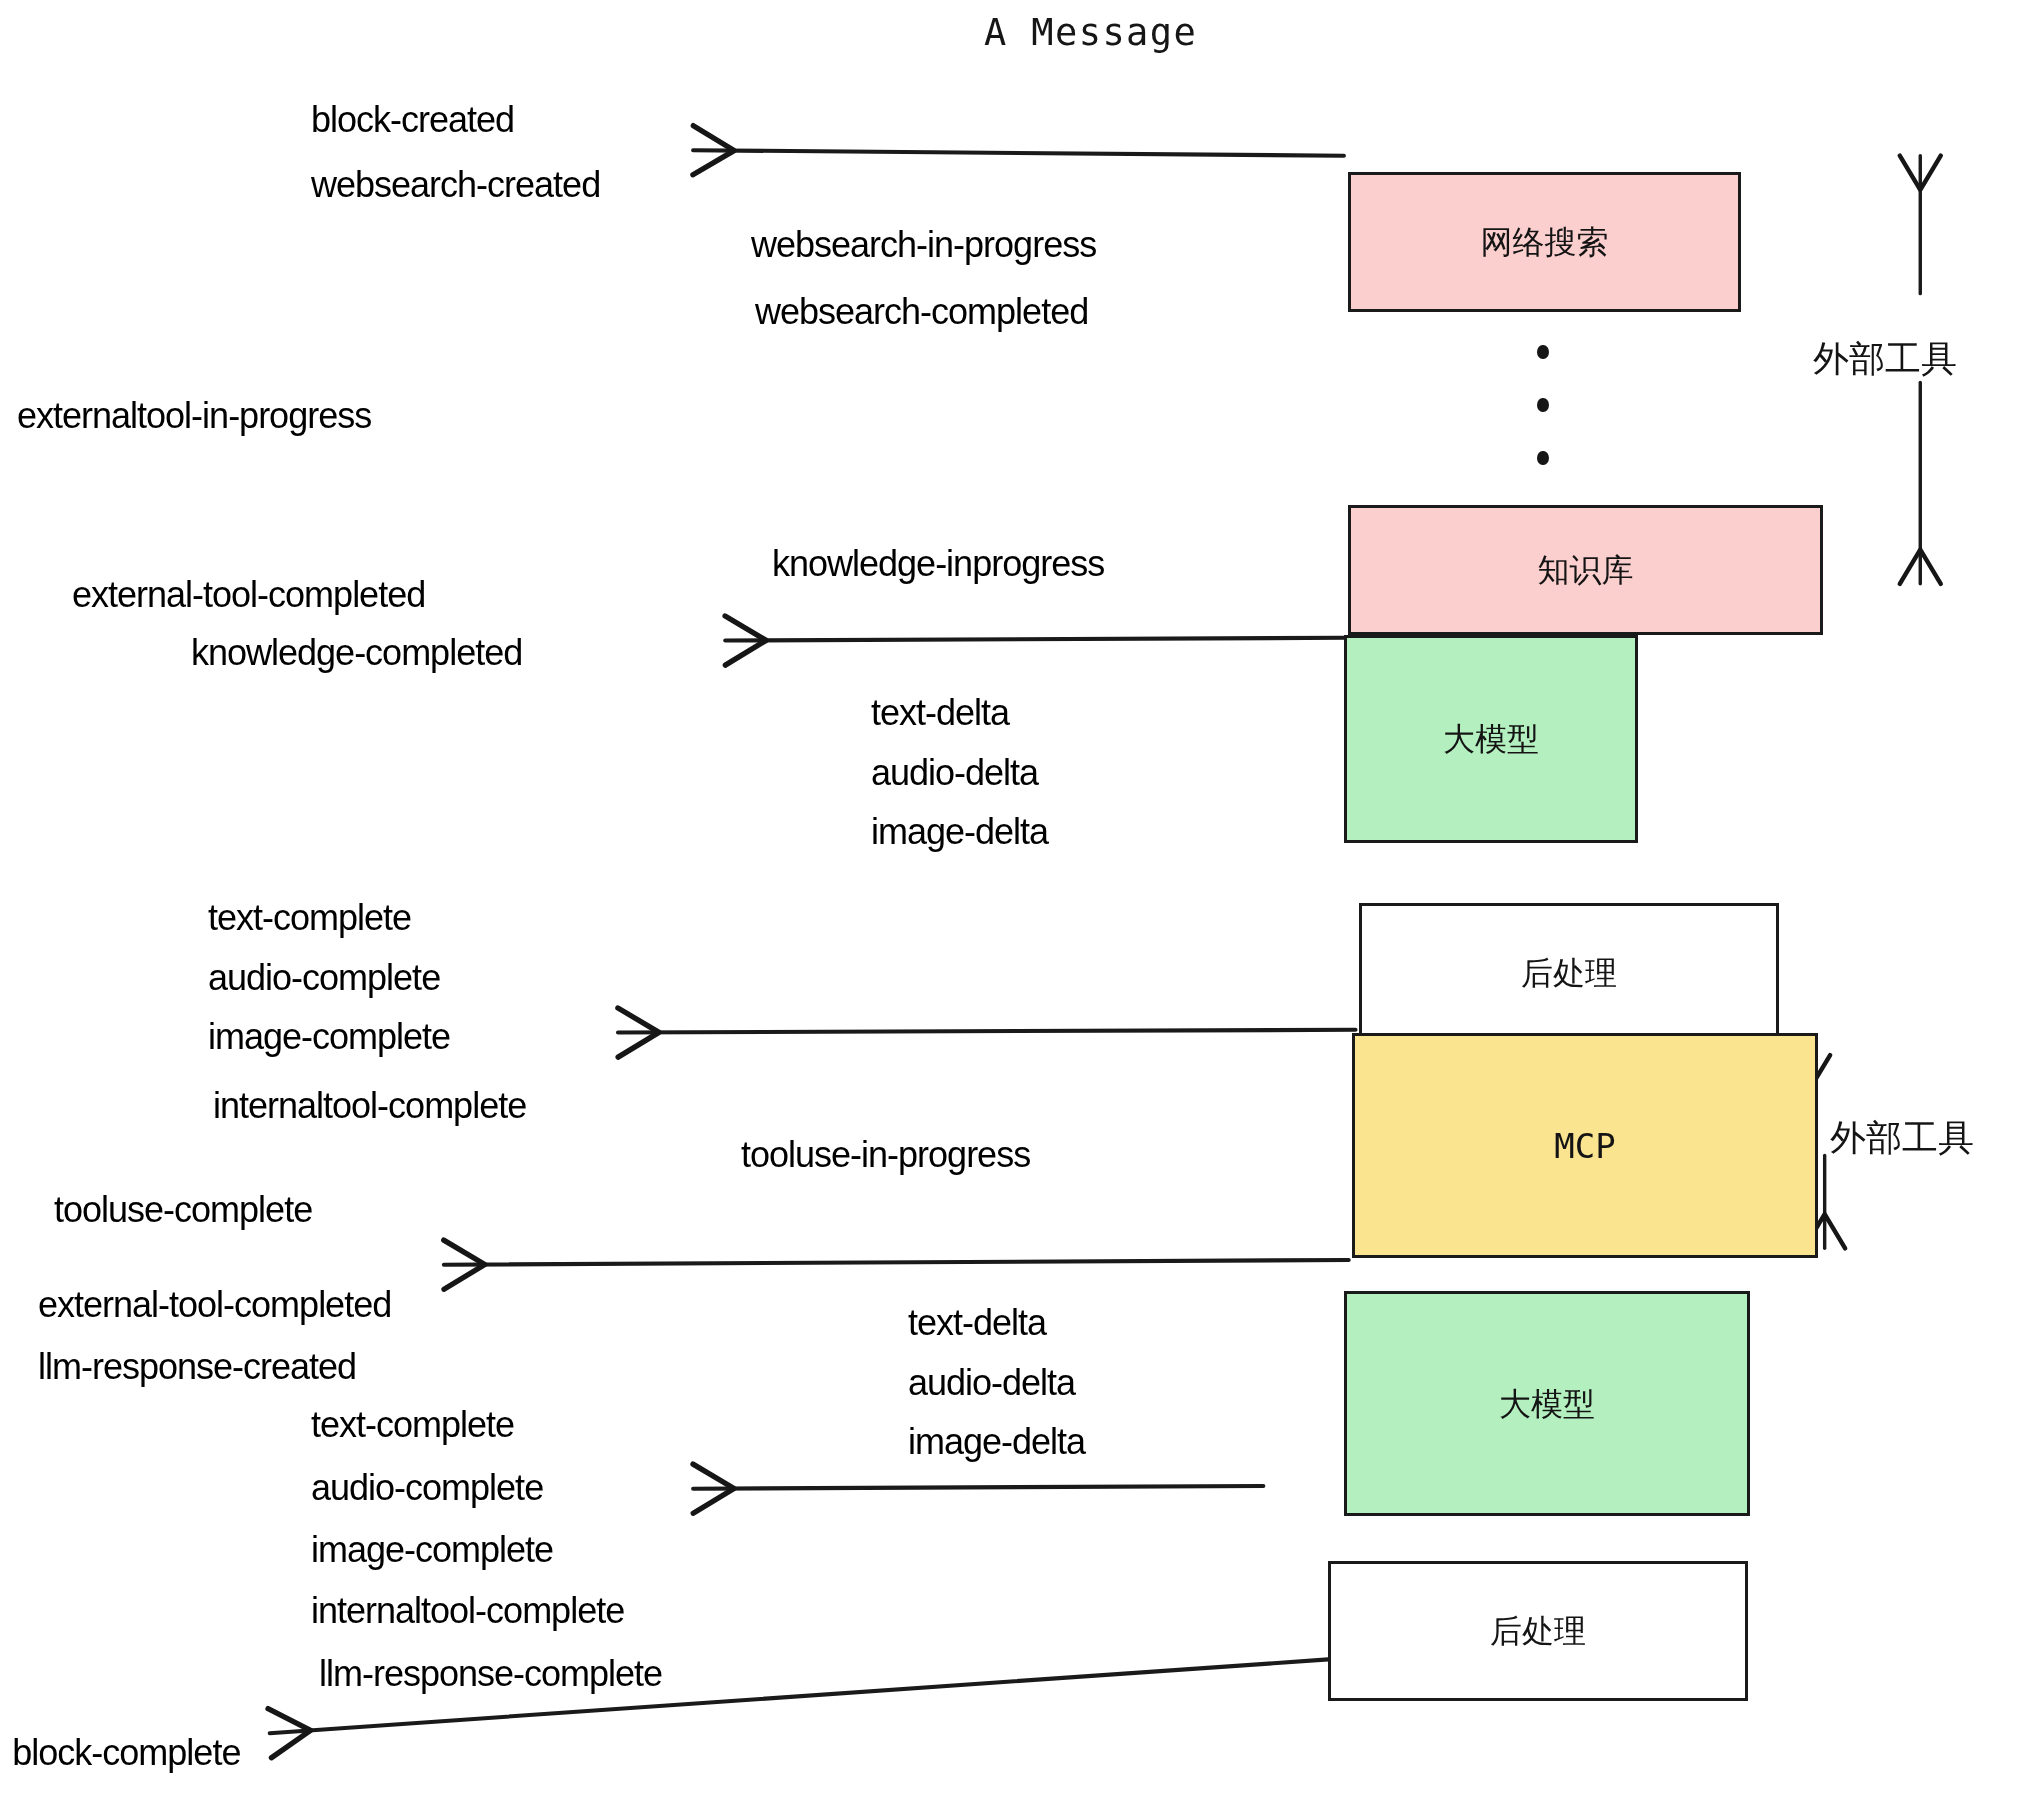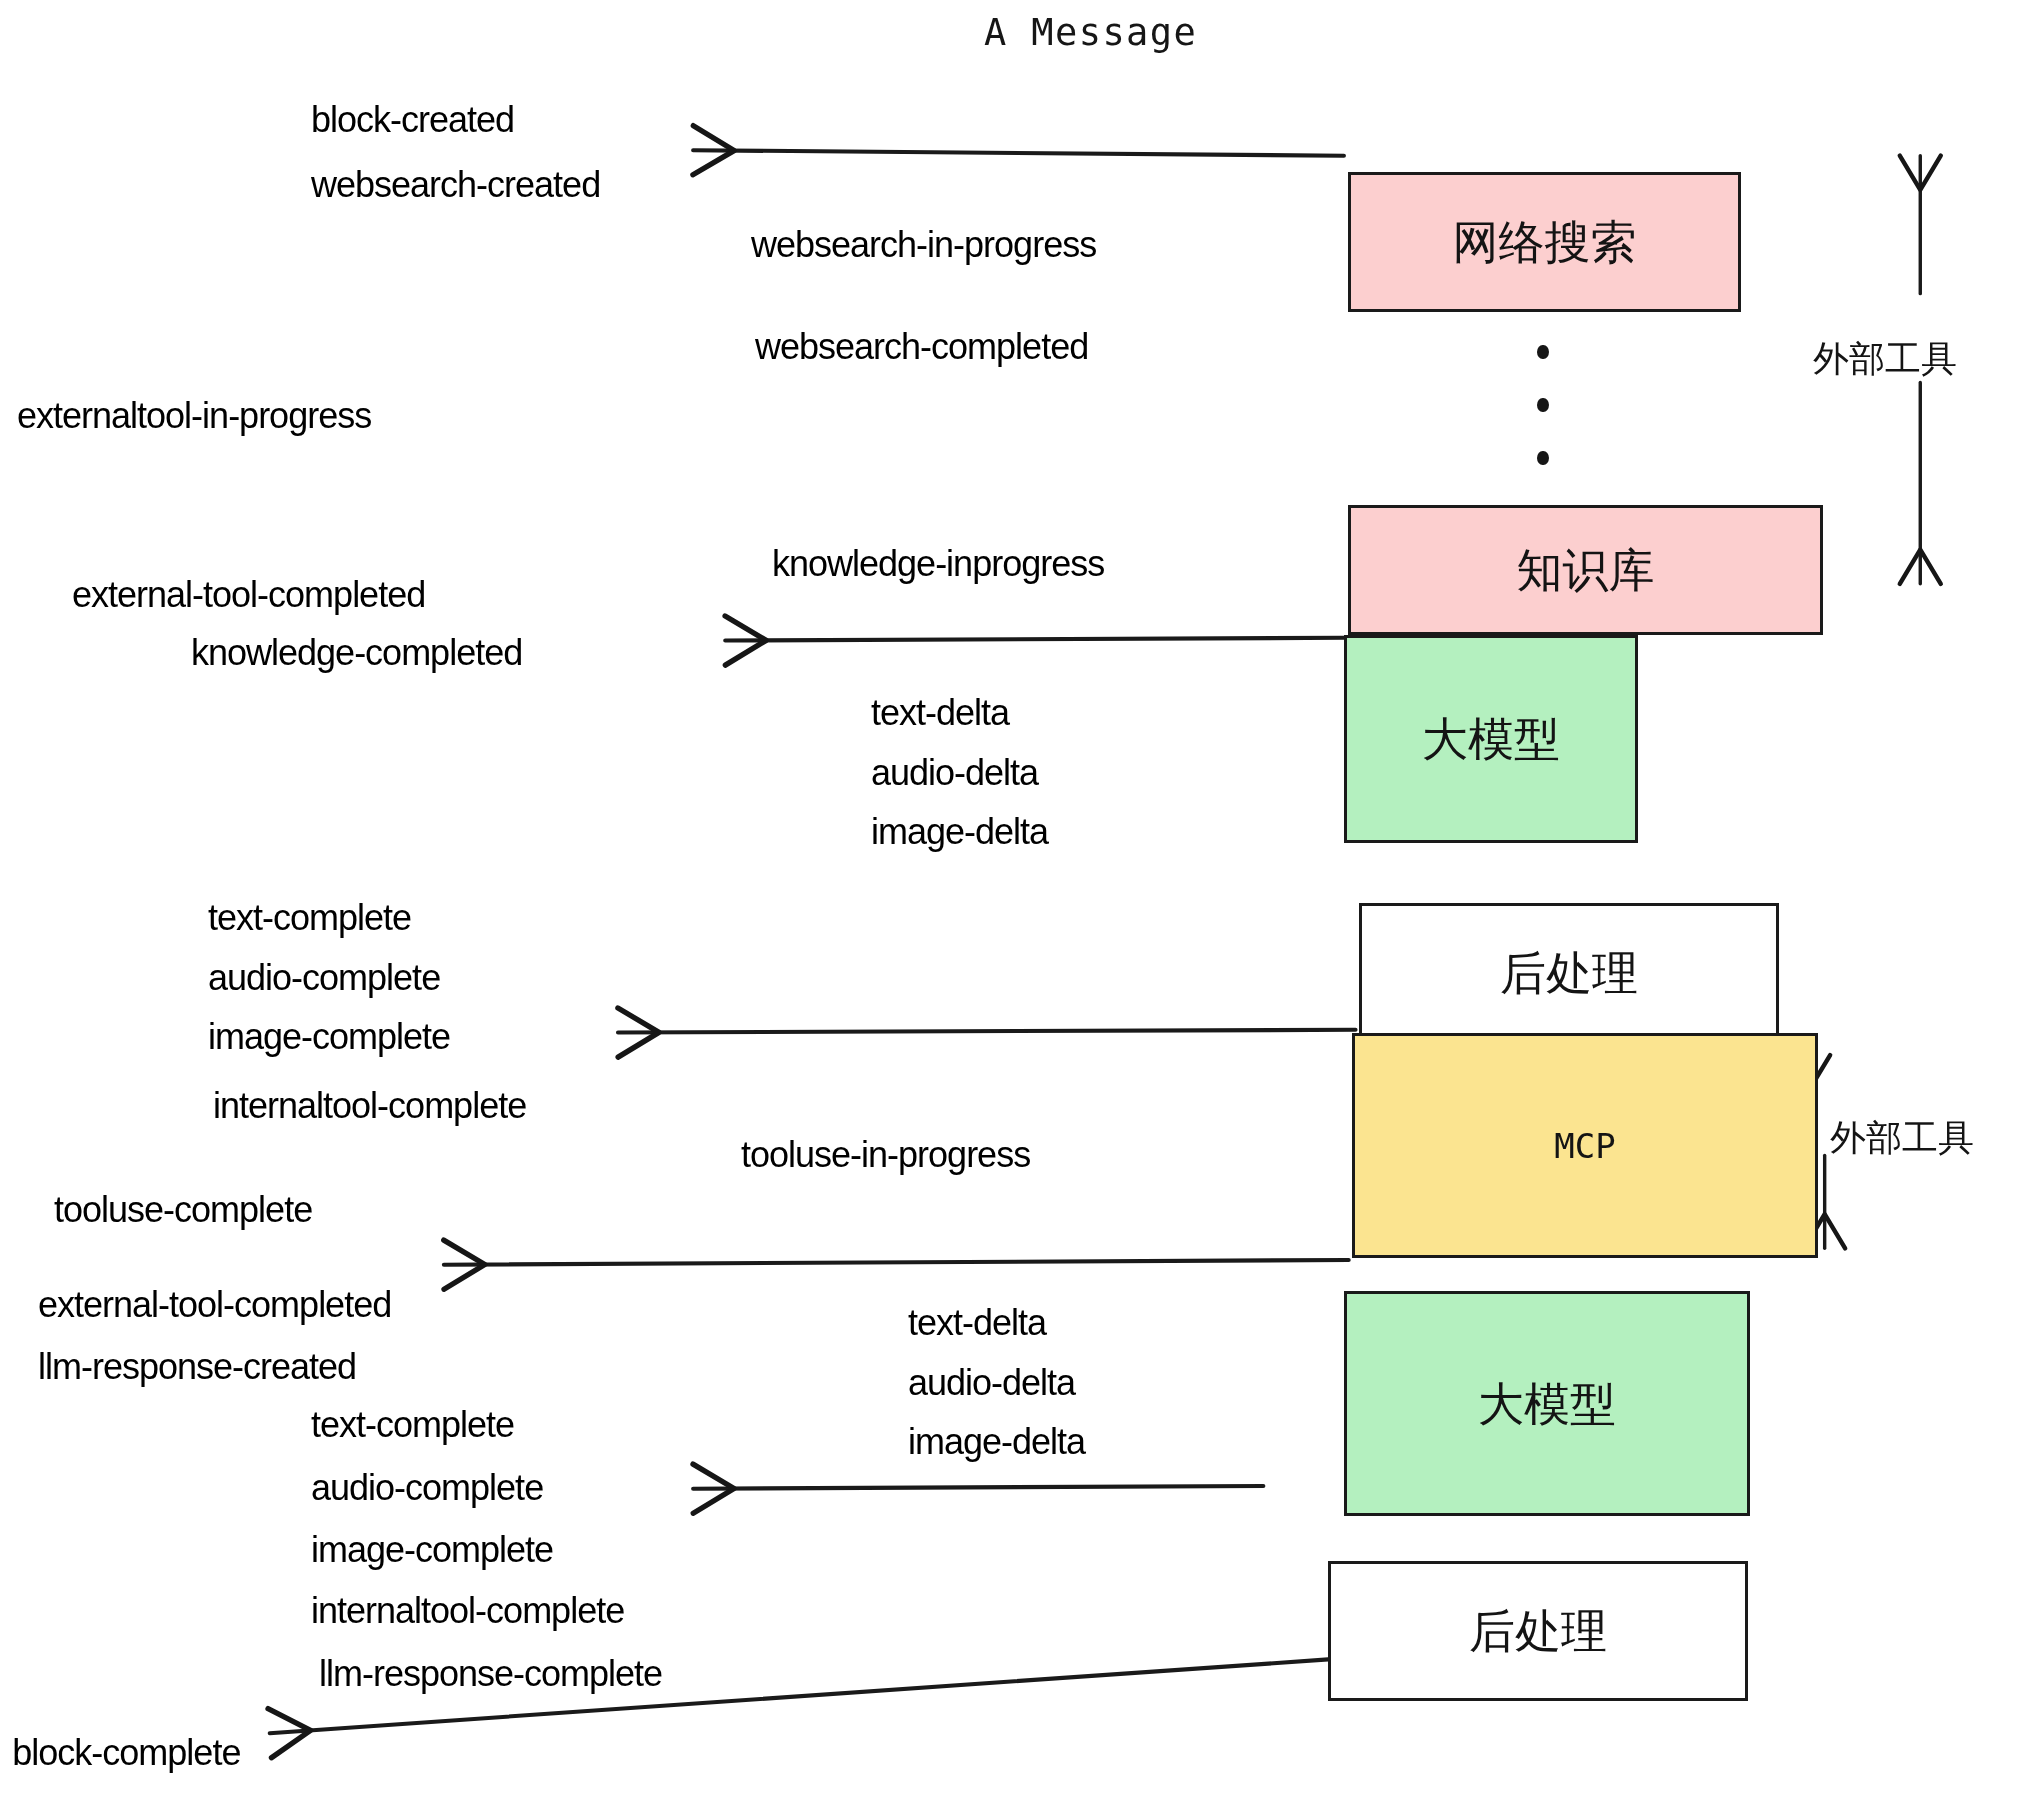--- a/index.html
+++ b/index.html
@@ -36,21 +36,21 @@
   .box {
     position: absolute;
     box-sizing: border-box;
     border: 3.4px solid #1a1a1a;
     display: flex;
     align-items: center;
     justify-content: center;
   }
   .box > span {
     font-family: "DejaVu Sans", "Liberation Sans", sans-serif;
-    font-size: 46px;
+    font-size: 32px;
     line-height: 1;
     color: #141414;
     white-space: pre;
   }
   .box.mono > span {
     font-family: "DejaVu Sans Mono", "Liberation Mono", monospace;
     font-size: 34px;
   }
   .grp-label {
     position: absolute;
@@ -135,21 +135,21 @@
         <span>大模型</span>
       </div>
       <div class="box" style="left: 1328px; top: 1561px; width: 420px; height: 140px; background: rgb(255, 255, 255); border-color: rgb(26, 26, 26);">
         <span>后处理</span>
       </div>
     </div>
   <div id="events-layer">
       <div class="ev" style="left: 311px; top: 102px;">block-created</div>
       <div class="ev" style="left: 311px; top: 167px;">websearch-created</div>
       <div class="ev" style="left: 751px; top: 205px; margin-top: 22px;">websearch-in-progress</div>
-      <div class="ev" style="left: 755px; top: 294px; margin-top: 35px;">websearch-completed</div>
+      <div class="ev" style="left: 755px; top: 294px;">websearch-completed</div>
       <div class="ev" style="left: 17px; top: 398px;">externaltool-in-progress</div>
       <div class="ev" style="left: 772px; top: 546px;">knowledge-inprogress</div>
       <div class="ev" style="left: 72px; top: 577px;">external-tool-completed</div>
       <div class="ev" style="left: 191px; top: 635px;">knowledge-completed</div>
       <div class="ev" style="left: 871px; top: 695px;">text-delta</div>
       <div class="ev" style="left: 871px; top: 755px;">audio-delta</div>
       <div class="ev" style="left: 871px; top: 814px;">image-delta</div>
       <div class="ev" style="left: 208px; top: 900px;">text-complete</div>
       <div class="ev" style="left: 208px; top: 960px;">audio-complete</div>
       <div class="ev" style="left: 208px; top: 1019px;">image-complete</div>

